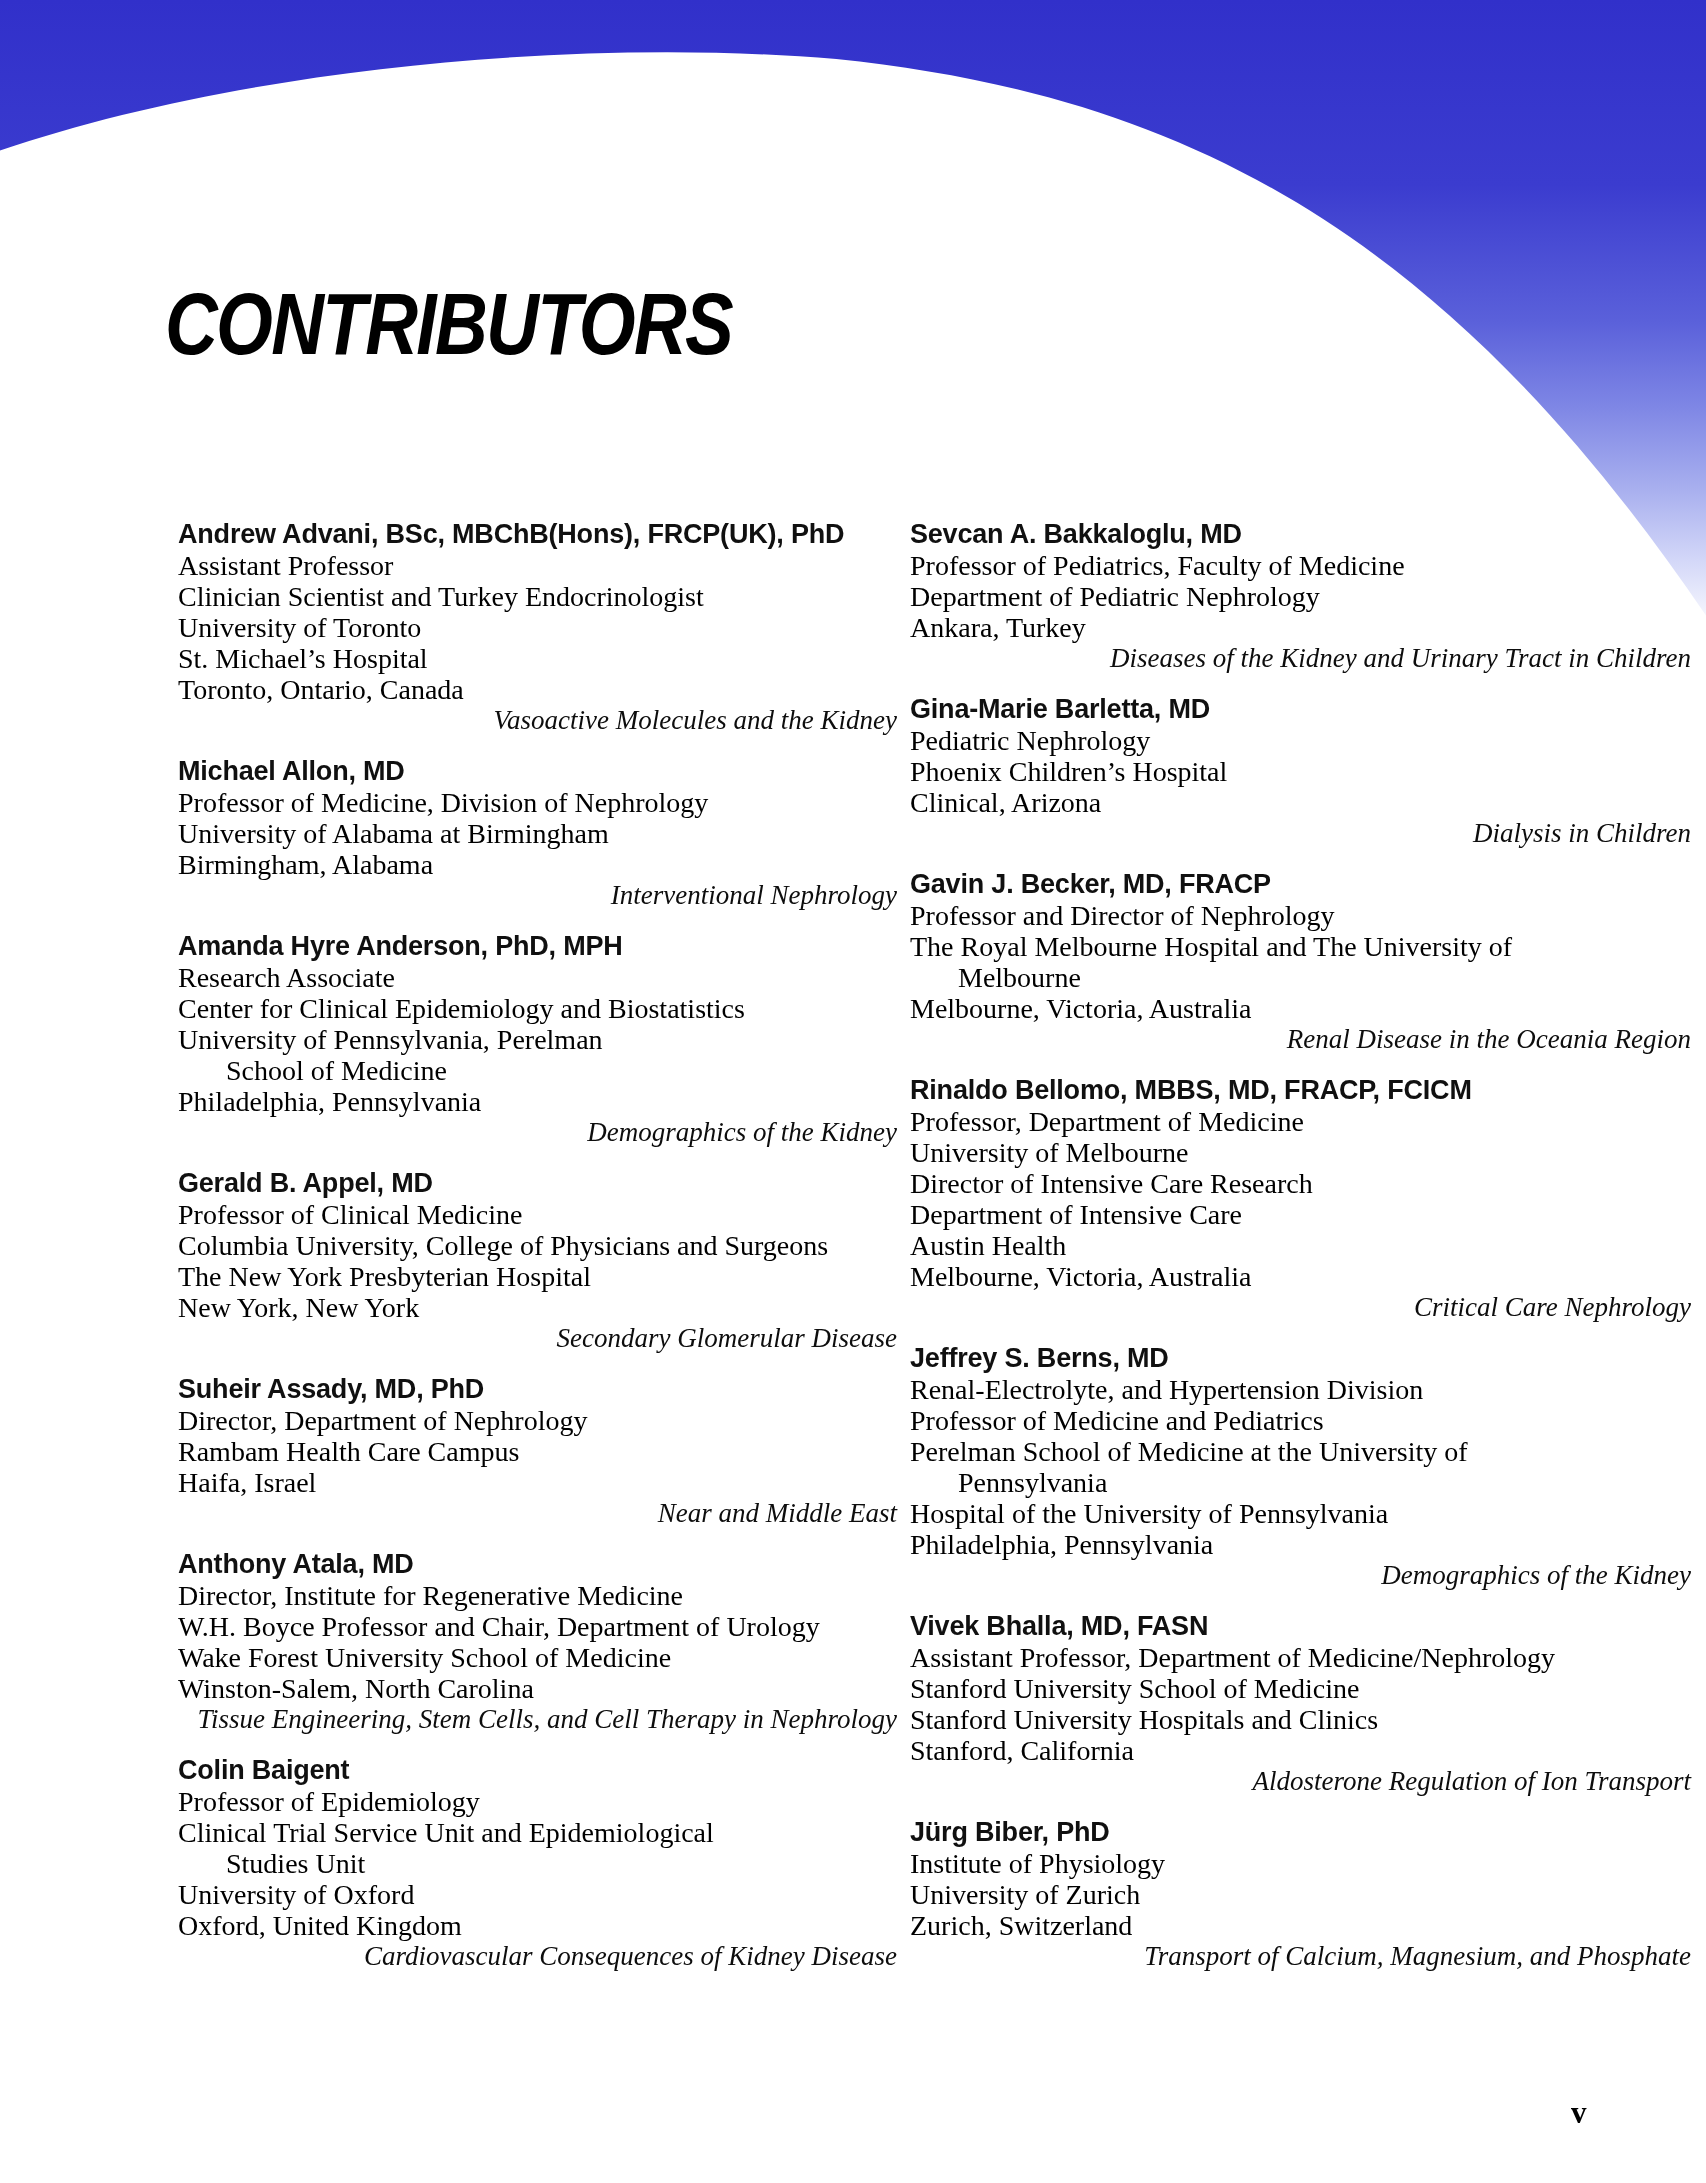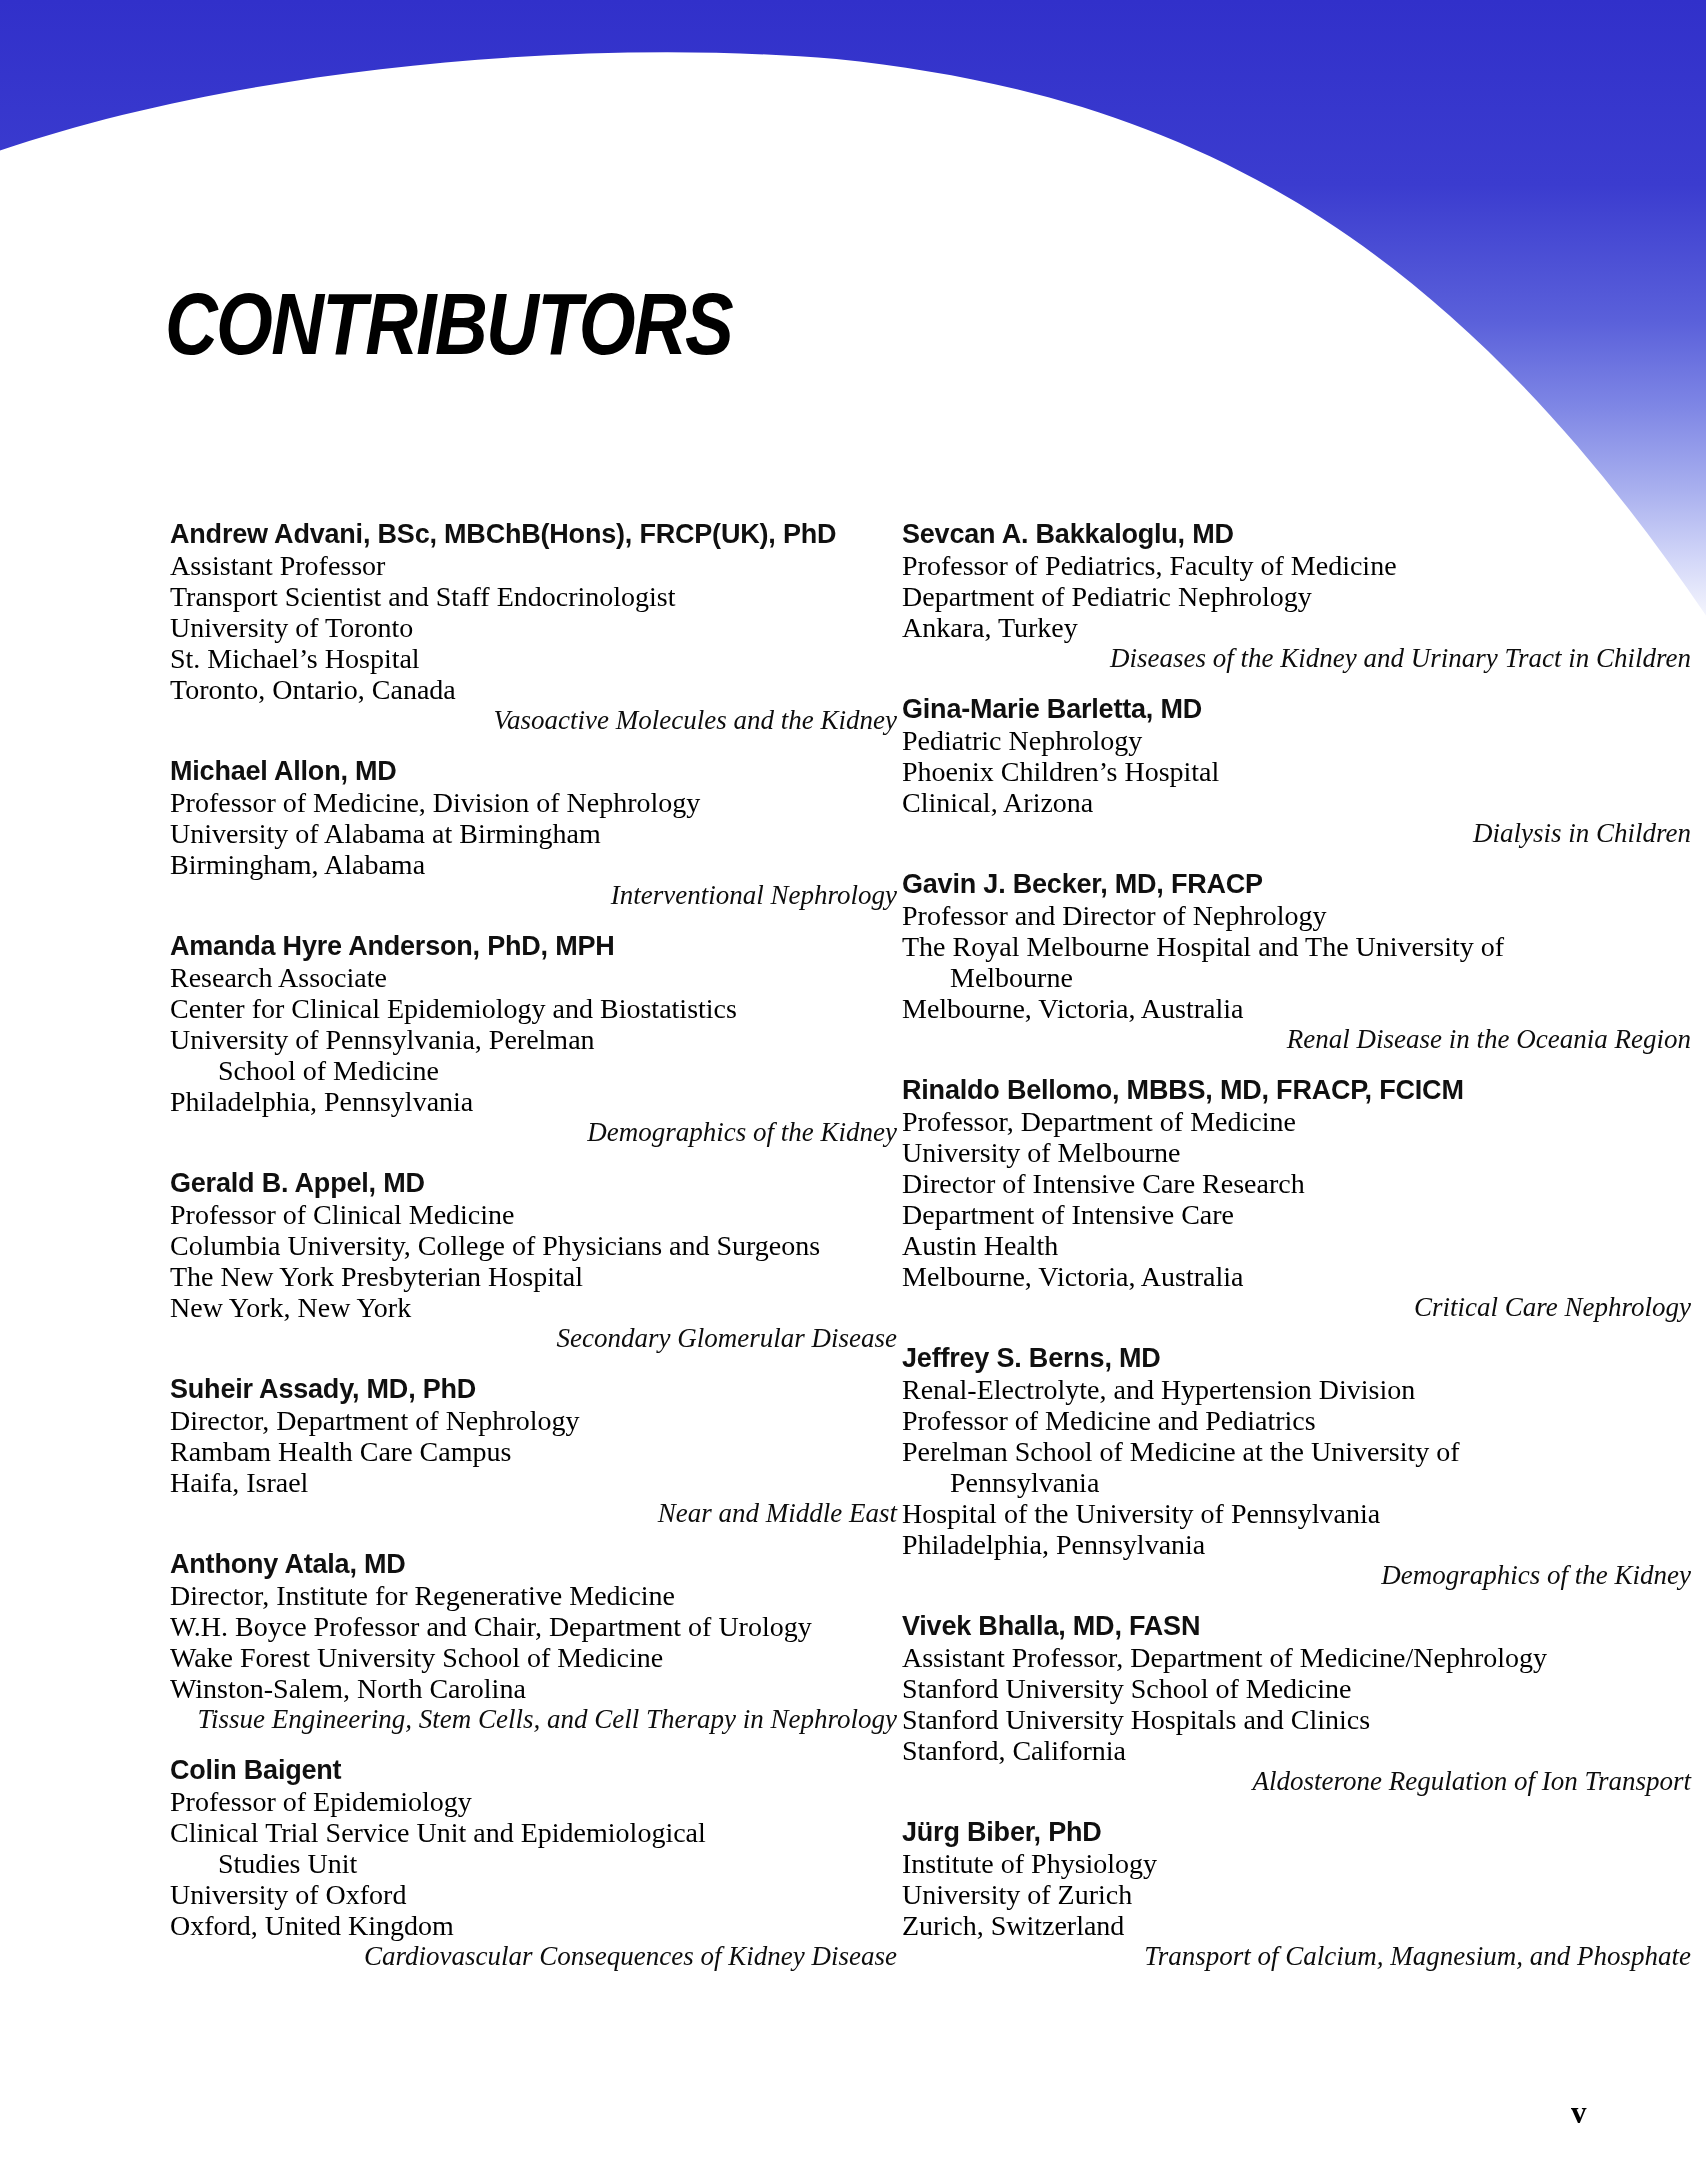--- a/index.html
+++ b/index.html
@@ -10,21 +10,21 @@
   .banner{position:absolute;top:0;left:0;display:block}
   .title{
     position:absolute;left:165px;top:280px;margin:0;color:#000;
     font-family:"Liberation Sans",sans-serif;font-style:italic;font-weight:800;
     font-size:88px;line-height:1;letter-spacing:-2px;
     transform:scaleX(0.83);transform-origin:0 0;white-space:nowrap;
   }
   .col{position:absolute;top:519px}
   .col-left{left:166px;width:731px}
   .col-right{left:898px;width:793px}
-  .entry{margin:0 0 20px 4px}
+  .entry{margin:0 0 20px 12px}
   .name{
     font-family:"Liberation Sans",sans-serif;font-weight:700;
     font-size:27px;line-height:31px;color:#101010;
     letter-spacing:-0.2px;white-space:nowrap;
   }
   .line{
     font-family:"Liberation Serif",serif;font-size:28px;line-height:31px;
     color:#000000;white-space:nowrap;
   }
   .line.indent{padding-left:48px}
@@ -55,21 +55,21 @@
   <path fill="url(#bannerGrad)" d="M0,0 H2550 V920 C2150,330 1750,140 1250,88 C850,55 350,105 0,225 Z"></path>
 </svg>
 
 <h1 class="title">CONTRIBUTORS</h1>
 
 <div>
   <div class="col col-left">
       <div class="entry">
         <div class="name">Andrew Advani, BSc, MBChB(Hons), FRCP(UK), PhD</div>
         <div class="line">Assistant Professor</div>
-        <div class="line">Transport Scientist and Staff Endocrinologist</div>
+        <div class="line">Clinician Scientist and Turkey Endocrinologist</div>
         <div class="line">University of Toronto</div>
         <div class="line">St. Michael’s Hospital</div>
         <div class="line">Toronto, Ontario, Canada</div>
         <div class="topic">Vasoactive Molecules and the Kidney</div>
       </div>
       <div class="entry">
         <div class="name">Michael Allon, MD</div>
         <div class="line">Professor of Medicine, Division of Nephrology</div>
         <div class="line">University of Alabama at Birmingham</div>
         <div class="line">Birmingham, Alabama</div>

